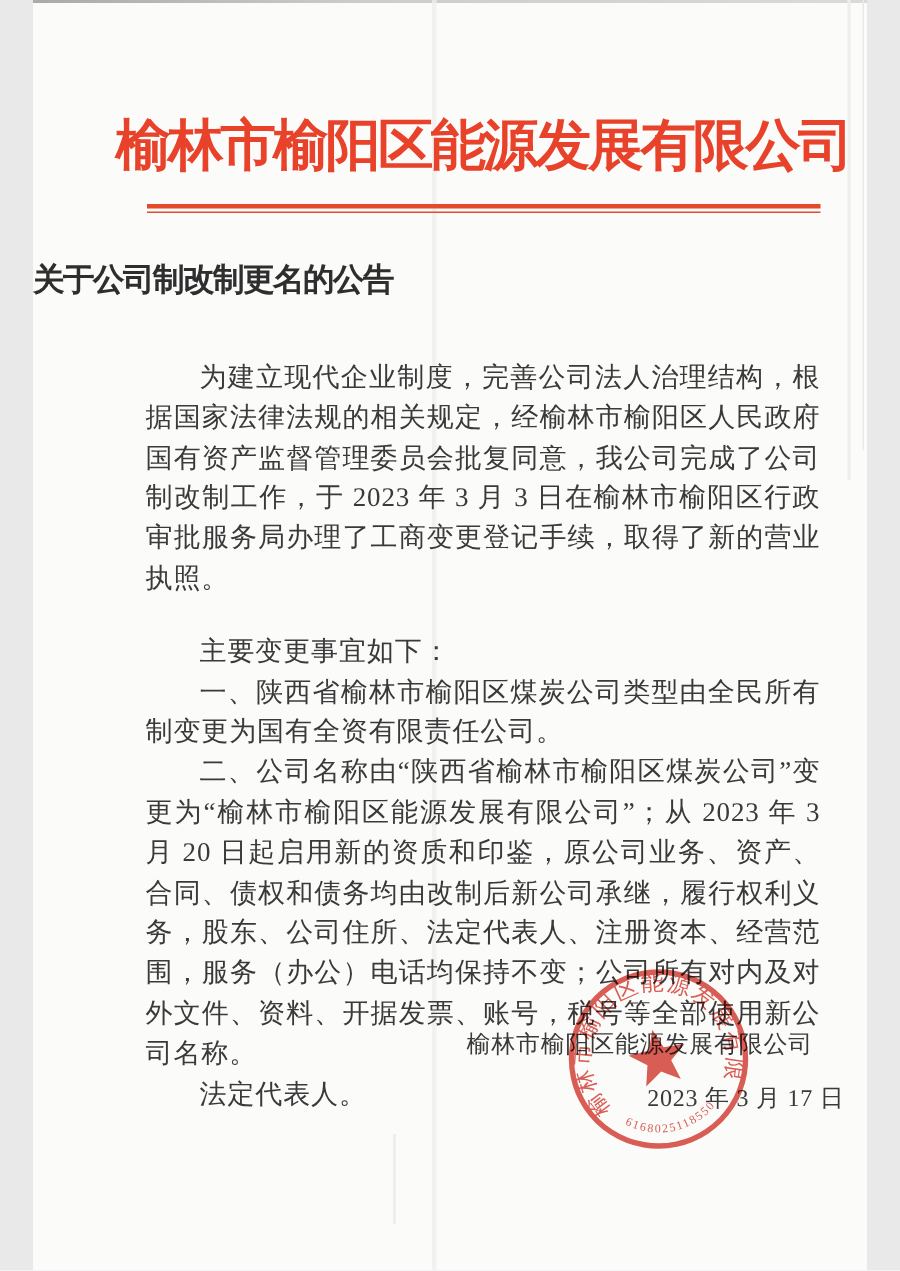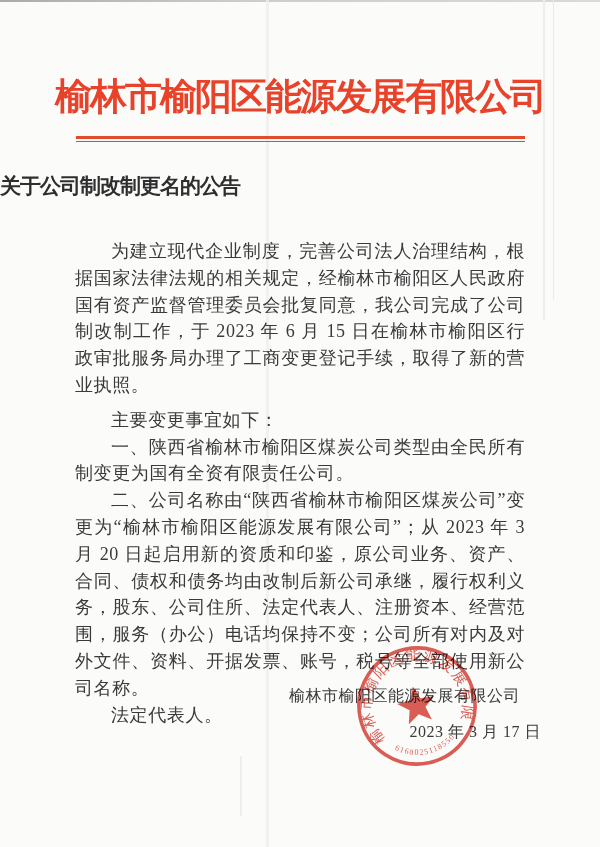--- a/index.html
+++ b/index.html
@@ -2,21 +2,21 @@
 <html><head>
 <meta charset="utf-8">
 <style>
   html,body{margin:0;padding:0;}
   body{
     background:#e9e9e9;
     font-family:"Liberation Serif","DejaVu Serif",serif;
   }
   .page{
     position:relative;
-    width:600px;height:847px;
+    width:556px;height:847px;
     margin:0 auto;
     background:#fbfbfa;
     overflow:hidden;
     color:#3a3a3a;
   }
   
   .scan-edge-top{
     position:absolute;top:0;left:0;width:100%;height:2px;
     background:linear-gradient(to right,#8f8f8f,#bdbdbd 40%,#cfcfcf);
     opacity:.75;
@@ -49,21 +49,21 @@
   }
 
   .body-text{
     position:absolute;top:238px;left:75px;width:450px;
     font-size:18px;line-height:26.8px;
     letter-spacing:.6px;
     text-align:justify;
     color:#3a3a3a;
   }
   .body-text p{margin:0;text-indent:2em;}
-  .body-text p.lead-in{margin-top:8px;font-family:Liberation Serif, serif;}
+  .body-text p.lead-in{margin-top:22px;font-family:Liberation Serif, serif;}
 
   .signature{
     position:absolute;top:686px;left:0;width:600px;
     color:#3a3a3a;
   }
   .sig-company{
     text-align:right;padding-right:80px;
     font-size:16px;letter-spacing:.5px;
   }
   .sig-date{
@@ -98,21 +98,21 @@
   <h1 class="company-header">榆林市榆阳区能源发展有限公司</h1>
 
   <div class="double-rule">
     <div class="rule-thick"></div>
     <div class="rule-thin"></div>
   </div>
 
   <h2 class="doc-title">关于公司制改制更名的公告</h2>
 
   <div class="body-text">
-    <p>为建立现代企业制度，完善公司法人治理结构，根据国家法律法规的相关规定，经榆林市榆阳区人民政府国有资产监督管理委员会批复同意，我公司完成了公司制改制工作，于 2023 年 6 月 15 日在榆林市榆阳区行政审批服务局办理了工商变更登记手续，取得了新的营业执照。</p>
+    <p>为建立现代企业制度，完善公司法人治理结构，根据国家法律法规的相关规定，经榆林市榆阳区人民政府国有资产监督管理委员会批复同意，我公司完成了公司制改制工作，于 2023 年 3 月 3 日在榆林市榆阳区行政审批服务局办理了工商变更登记手续，取得了新的营业执照。</p>
     <p class="lead-in">主要变更事宜如下：</p>
     <p>一、陕西省榆林市榆阳区煤炭公司类型由全民所有制变更为国有全资有限责任公司。</p>
     <p>二、公司名称由“陕西省榆林市榆阳区煤炭公司”变更为“榆林市榆阳区能源发展有限公司”；从 2023 年 3 月 20 日起启用新的资质和印鉴，原公司业务、资产、合同、债权和债务均由改制后新公司承继，履行权利义务，股东、公司住所、法定代表人、注册资本、经营范围，服务（办公）电话均保持不变；公司所有对内及对外文件、资料、开据发票、账号，税号等全部使用新公司名称。</p>
     <p>法定代表人。</p>
   </div>
 
   <div class="signature">
     <div class="sig-company">榆林市榆阳区能源发展有限公司</div>
     <div class="sig-date">2023 年 3 月 17 日</div>
   </div>

